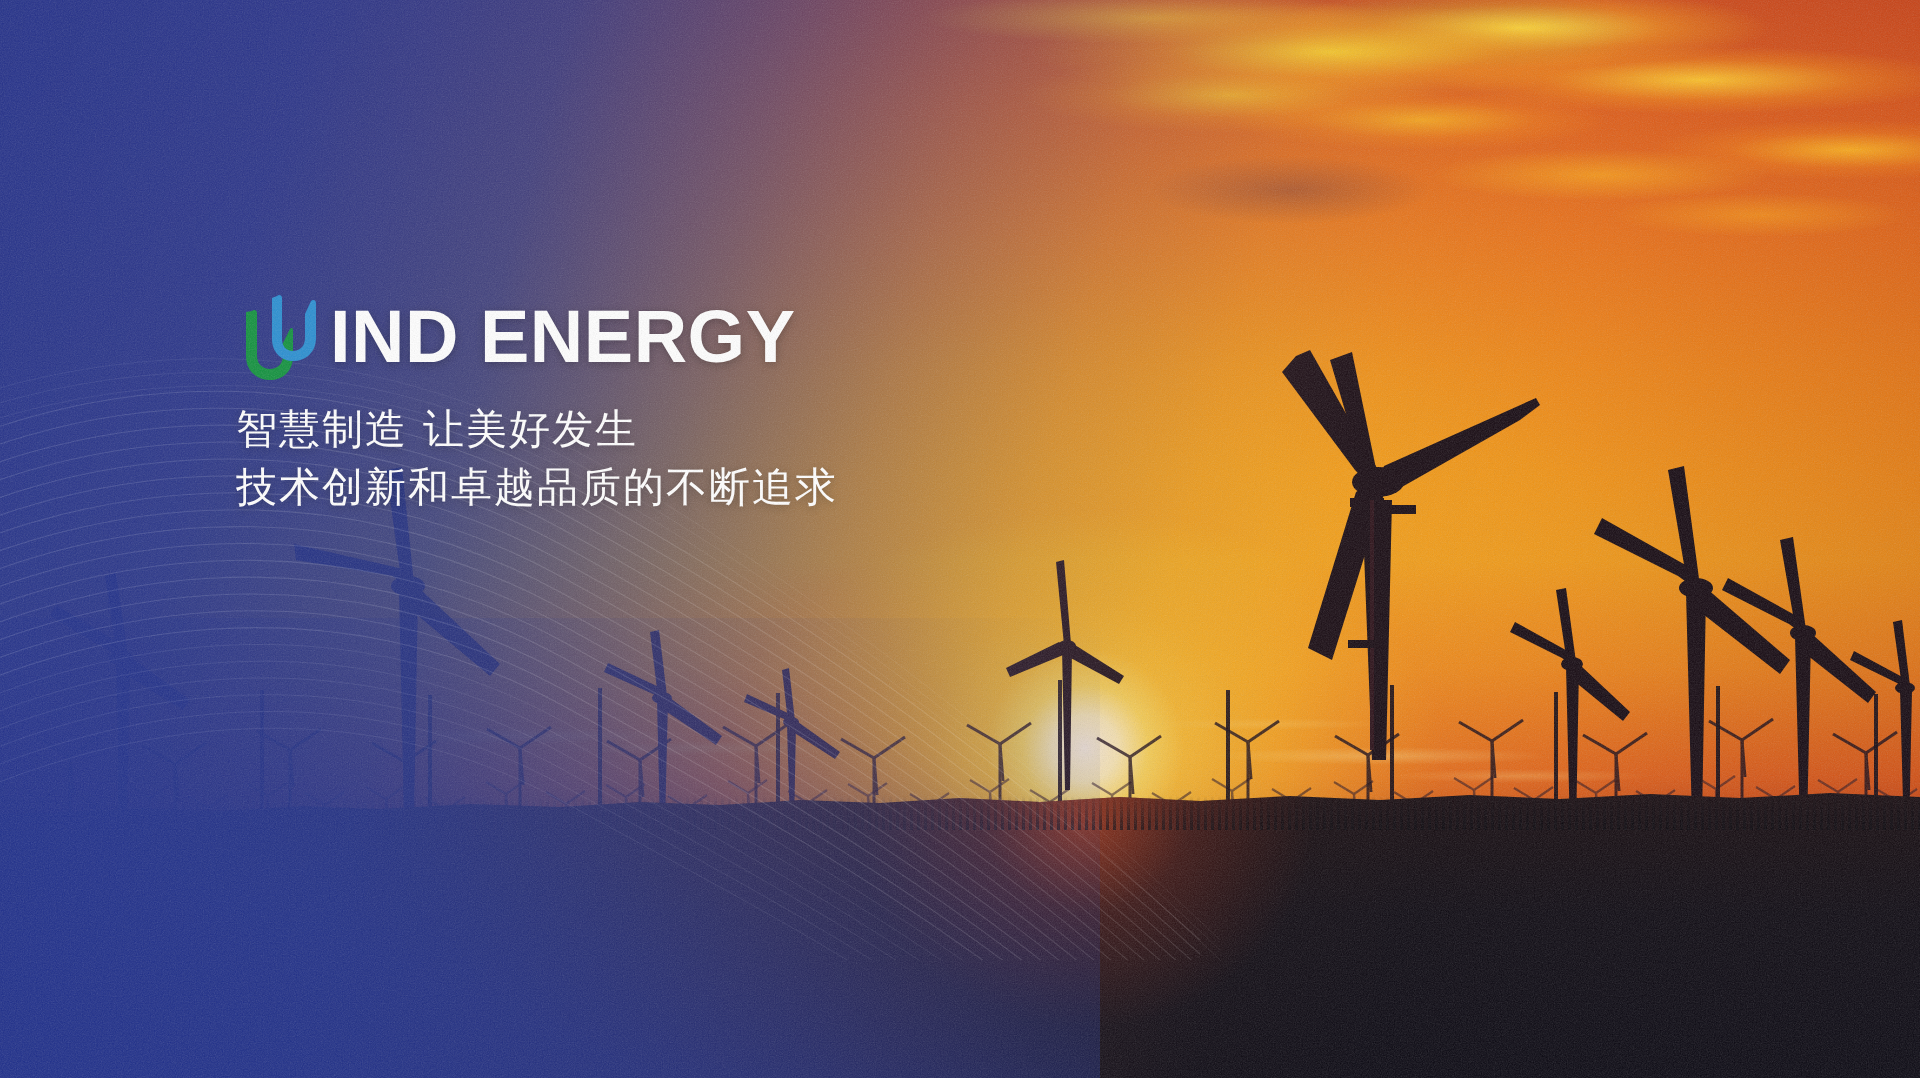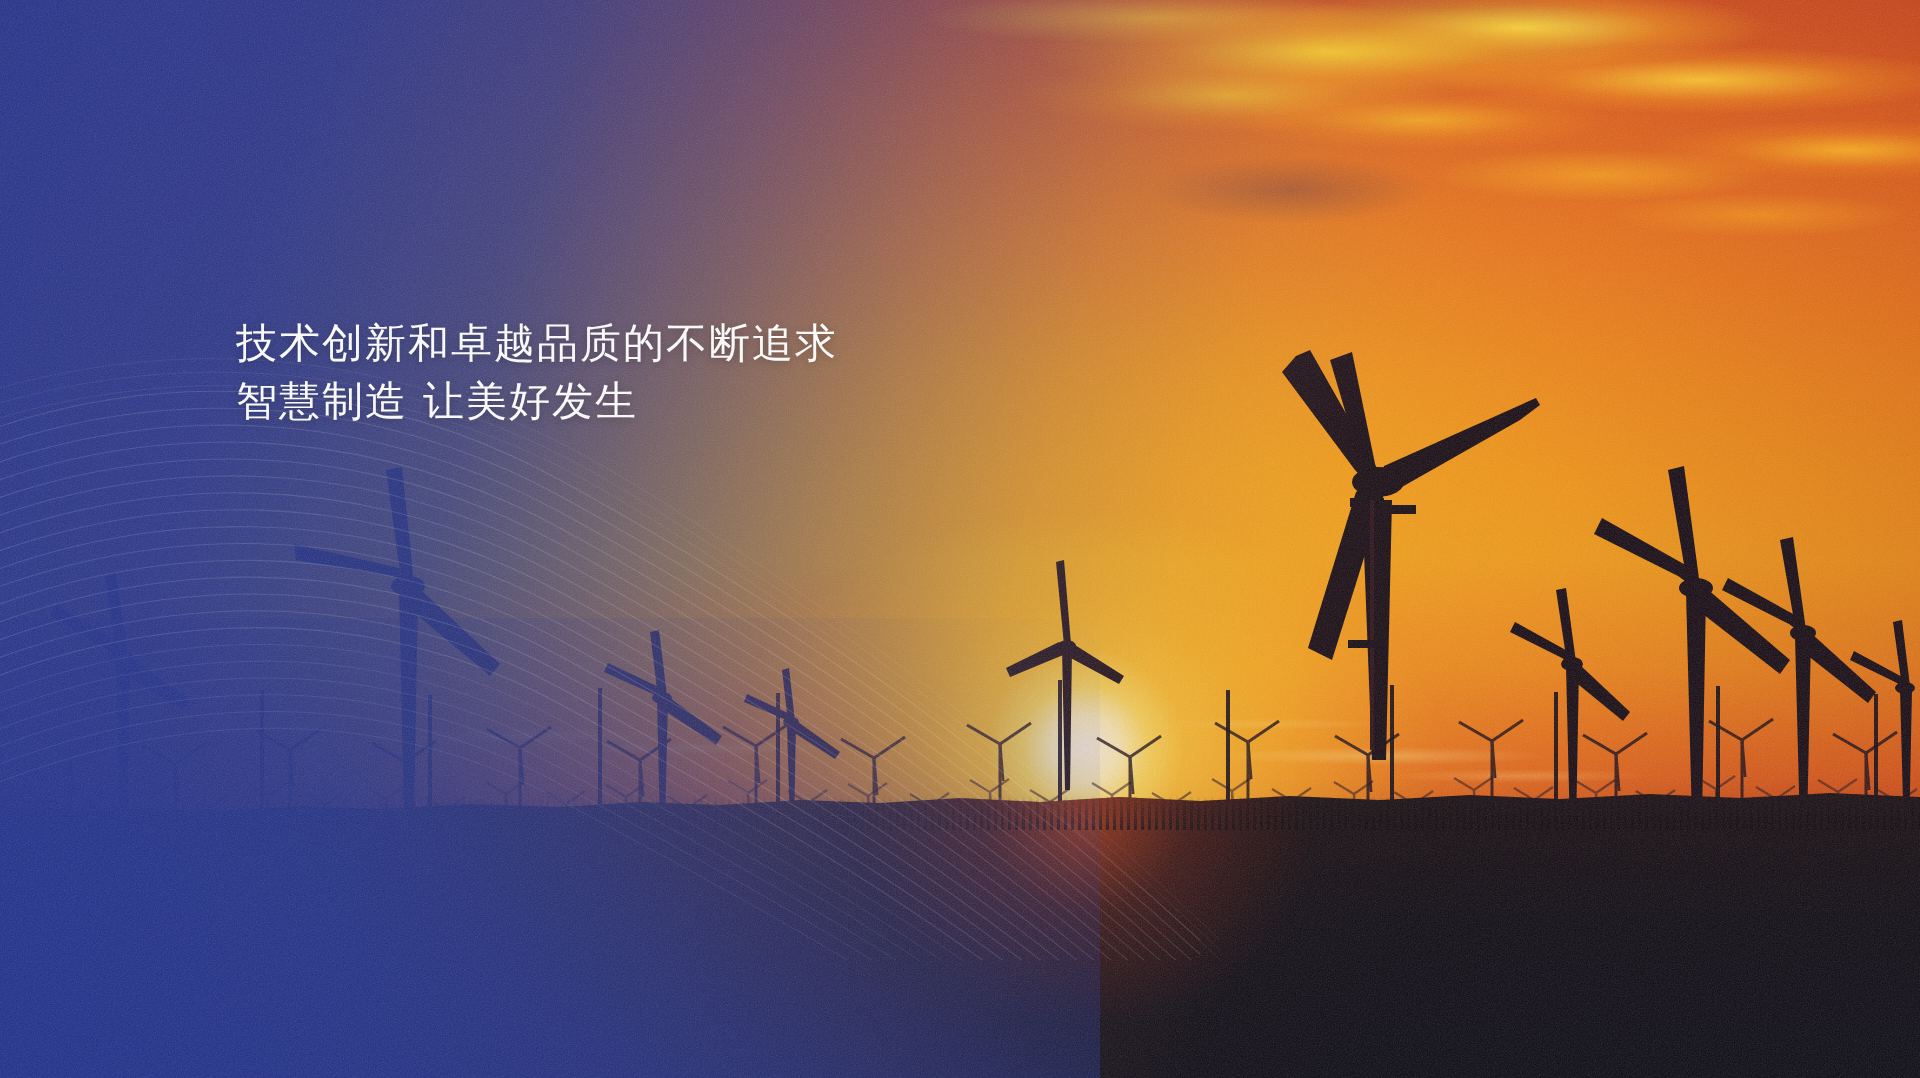--- a/index.html
+++ b/index.html
@@ -404,24 +404,37 @@
 
     <g fill="none" stroke="rgba(255,255,255,0.14)" stroke-width="1">
       <path d="M-60,412 C200,286 470,300 700,440 C900,560 1090,700 1300,900"></path>
       <path d="M-60,396 C200,272 470,288 700,428 C900,548 1090,690 1300,890"></path>
       <path d="M-60,380 C200,258 470,276 700,416 C900,536 1090,680 1300,880"></path>
     </g>
   </svg>
 
   <div class="brand">
 
+    <div class="logo-row">
+      <svg class="logo-mark" viewBox="0 0 92 86">
+
+        <path d="M10,18 C10,18 10,58 10,62 C10,78 22,86 34,86 C46,86 57,78 57,62 L57,36
+                 C57,34 55,33 54,35 L47,49 L47,62 C47,70 41,75 34,75
+                 C27,75 21,70 21,62 C21,56 21,24 21,19 C21,16 18,15 16,17 Z" fill="#13923f"></path>
+
+        <path d="M36,4 C36,4 36,40 36,45 C36,59 46,67 57,67 C69,67 80,59 80,44 L80,9
+                 C80,6 77,5 75,7 L69,20 L69,44 C69,52 64,57 57,57
+                 C50,57 46,52 46,45 C46,39 46,8 46,4 C46,1 43,0 41,2 Z" fill="#2b8fd1"></path>
+      </svg>
+      <div class="logo-word">IND ENERGY</div>
+    </div>
 
     <div class="tagline">
+      <div class="tag-line">智慧制造 让美好发生</div>
       <div class="tag-line">技术创新和卓越品质的不断追求</div>
-      <div class="tag-line">智慧制造 让美好发生</div>
     </div>
 
   </div>
 
   <svg class="grain">
     <filter id="gn">
       <feTurbulence type="fractalNoise" baseFrequency="0.85" numOctaves="3" stitchTiles="stitch"></feTurbulence>
       <feColorMatrix type="saturate" values="0"></feColorMatrix>
     </filter>
     <rect width="100%" height="100%" filter="url(#gn)"></rect>

